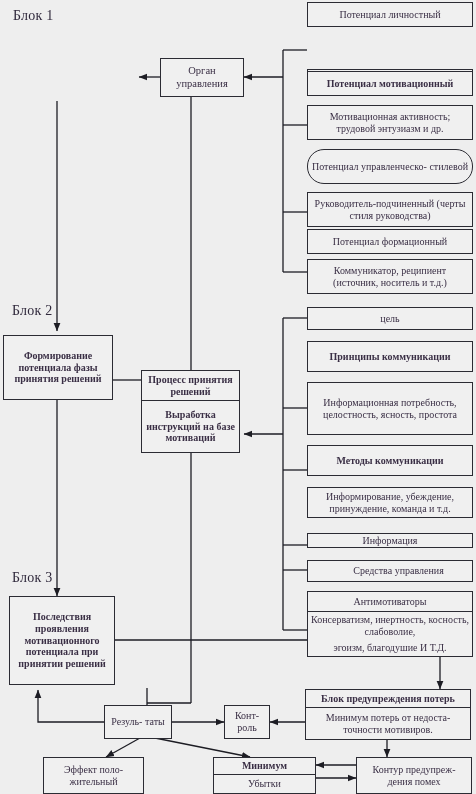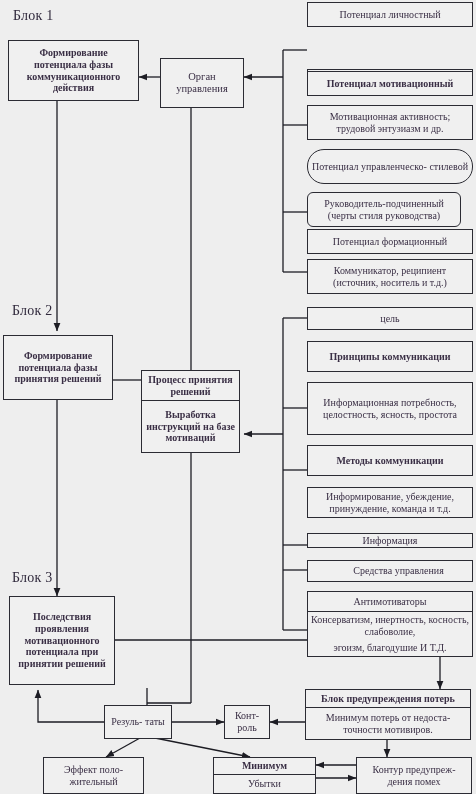--- a/index.html
+++ b/index.html
@@ -120,39 +120,38 @@
 
       <path d="M122,722 L38,722 L38,690" marker-end="url(#ah)"></path>
 
     </g>
   </svg>
 
   <div class="blk-label" style="left:13px;top:8px;">Блок 1</div>
   <div class="blk-label" style="left:12px;top:303px;">Блок 2</div>
   <div class="blk-label" style="left:12px;top:570px;">Блок 3</div>
 
-  <div class="box b-bold" style="left:8px;top:40px;width:131px;height:61px;">Формирование потенциала фазы коммуникационного действия</div>
 
-  <div class="box big" style="left:160px;top:58px;width:84px;height:50px;">Орган управления</div>
+  <div class="box big" style="left:160px;top:58px;width:84px;height:39px;">Орган управления</div>
 
   <div class="box b-bold" style="left:3px;top:335px;width:110px;height:65px;">Формирование потенциала фазы принятия решений</div>
 
   <div class="box split" style="left:141px;top:370px;width:99px;height:83px;">
     <div class="seg top b-bold" style="height:30px;">Процесс принятия решений</div>
     <div class="seg grow b-bold">Выработка инструкций на базе мотиваций</div>
   </div>
 
   <div class="box b-bold" style="left:9px;top:596px;width:106px;height:89px;">Последствия проявления мотивационного потенциала при принятии решений</div>
 
   <div class="box" style="left:307px;top:2px;width:166px;height:25px;">Потенциал  личностный</div>
   <div class="box" style="left:307px;top:37px;width:166px;height:25px;margin-top:32px;">Продукт социальной  среды</div>
   <div class="box b-bold" style="left:307px;top:71px;width:166px;height:25px;">Потенциал мотивационный</div>
   <div class="box" style="left:307px;top:105px;width:166px;height:35px;">Мотивационная  активность; трудовой энтузиазм  и др.</div>
   <div class="box" style="left:307px;top:149px;width:166px;height:35px;border-radius:17px;">Потенциал управленческо- стилевой</div>
-  <div class="box" style="left:307px;top:192px;width:154px;height:35px;border-radius:6px;">Руководитель-подчиненный (черты стиля  руководства)</div>
+  <div class="box" style="left:307px;top:192px;width:166px;height:35px;">Руководитель-подчиненный (черты стиля  руководства)</div>
   <div class="box" style="left:307px;top:229px;width:166px;height:25px;">Потенциал формационный</div>
   <div class="box" style="left:307px;top:259px;width:166px;height:35px;">Коммуникатор, реципиент (источник, носитель  и т.д.)</div>
 
   <div class="box" style="left:307px;top:307px;width:166px;height:23px;">цель</div>
   <div class="box b-bold" style="left:307px;top:341px;width:166px;height:31px;">Принципы коммуникации</div>
   <div class="box" style="left:307px;top:382px;width:166px;height:53px;">Информационная потребность, целостность, ясность, простота</div>
   <div class="box b-bold" style="left:307px;top:445px;width:166px;height:31px;">Методы коммуникации</div>
   <div class="box" style="left:307px;top:487px;width:166px;height:31px;">Информирование, убеждение, принуждение, команда и т.д.</div>
   <div class="box" style="left:307px;top:533px;width:166px;height:15px;">Информация</div>
   <div class="box" style="left:307px;top:560px;width:166px;height:22px;padding-left:20px;">Средства управления</div>

